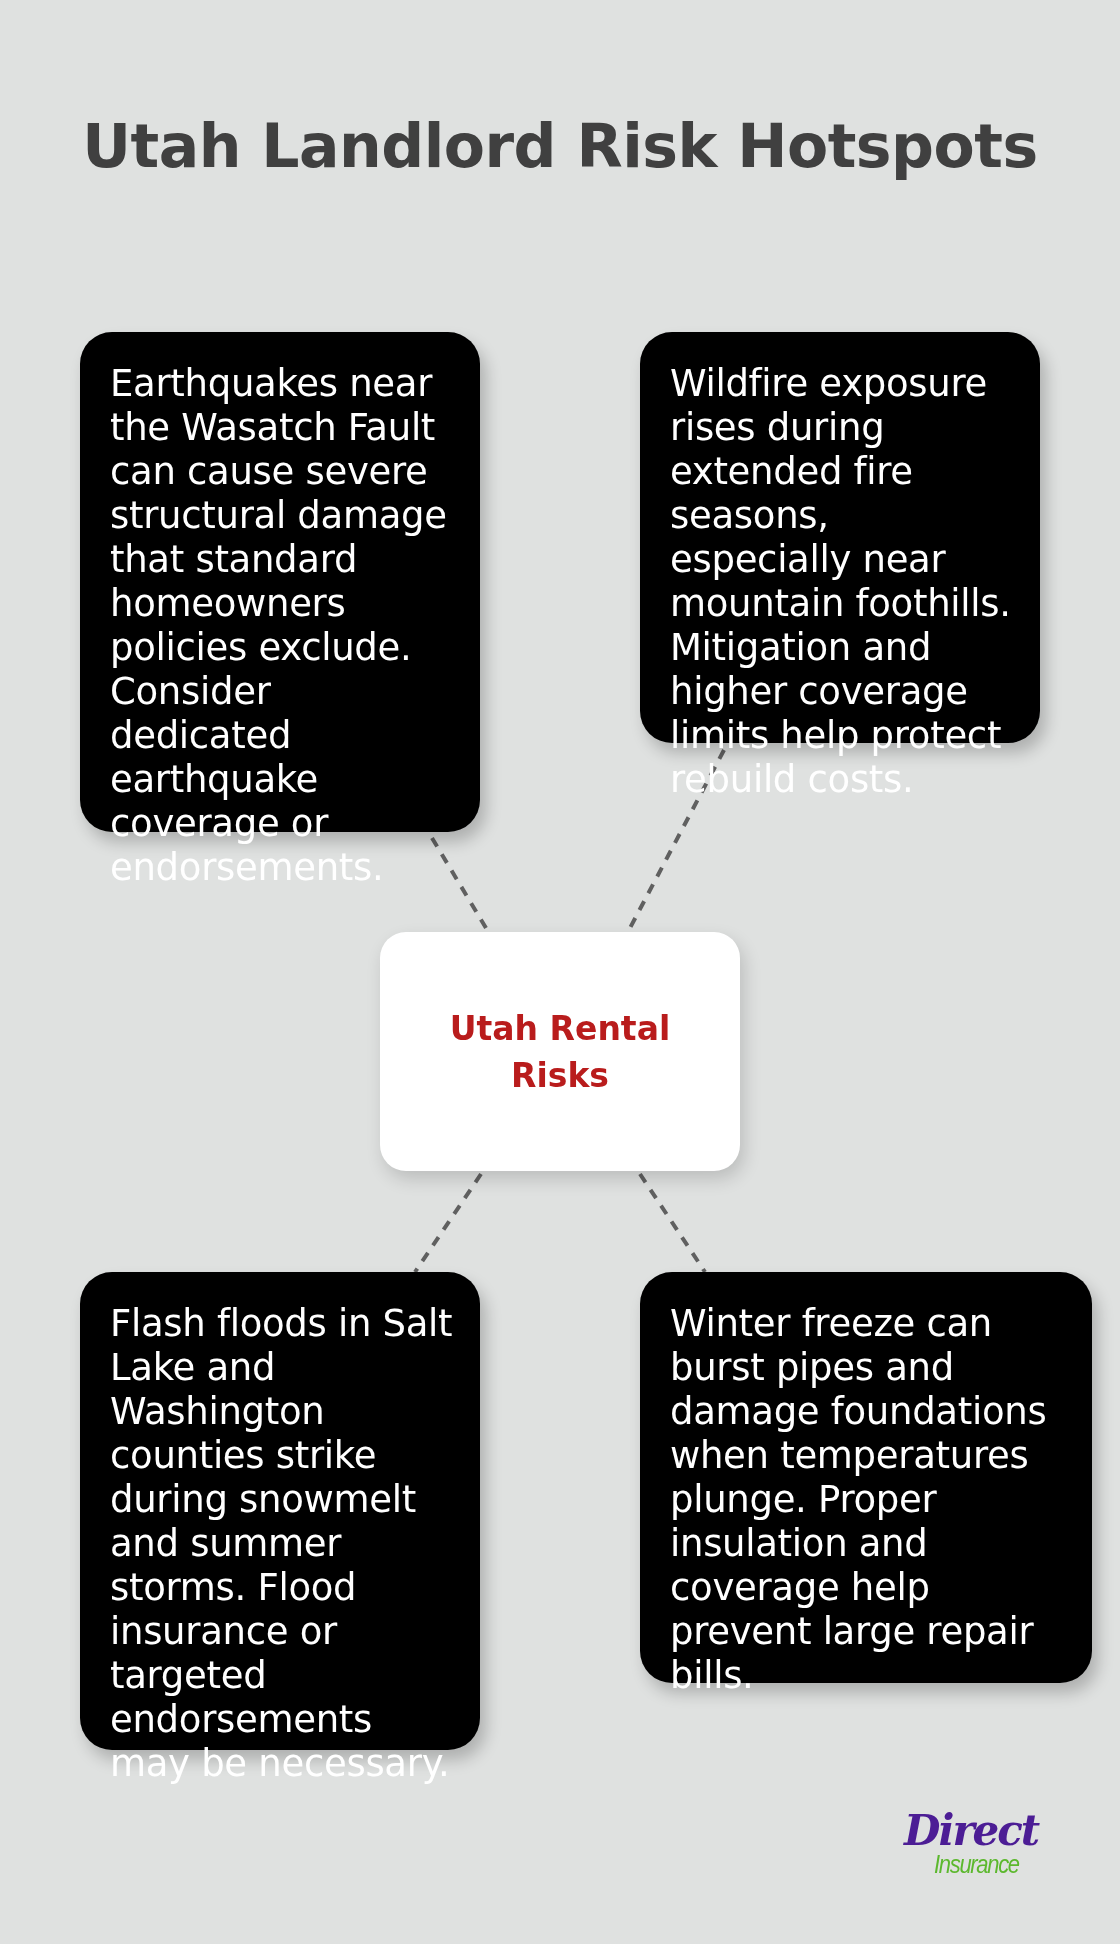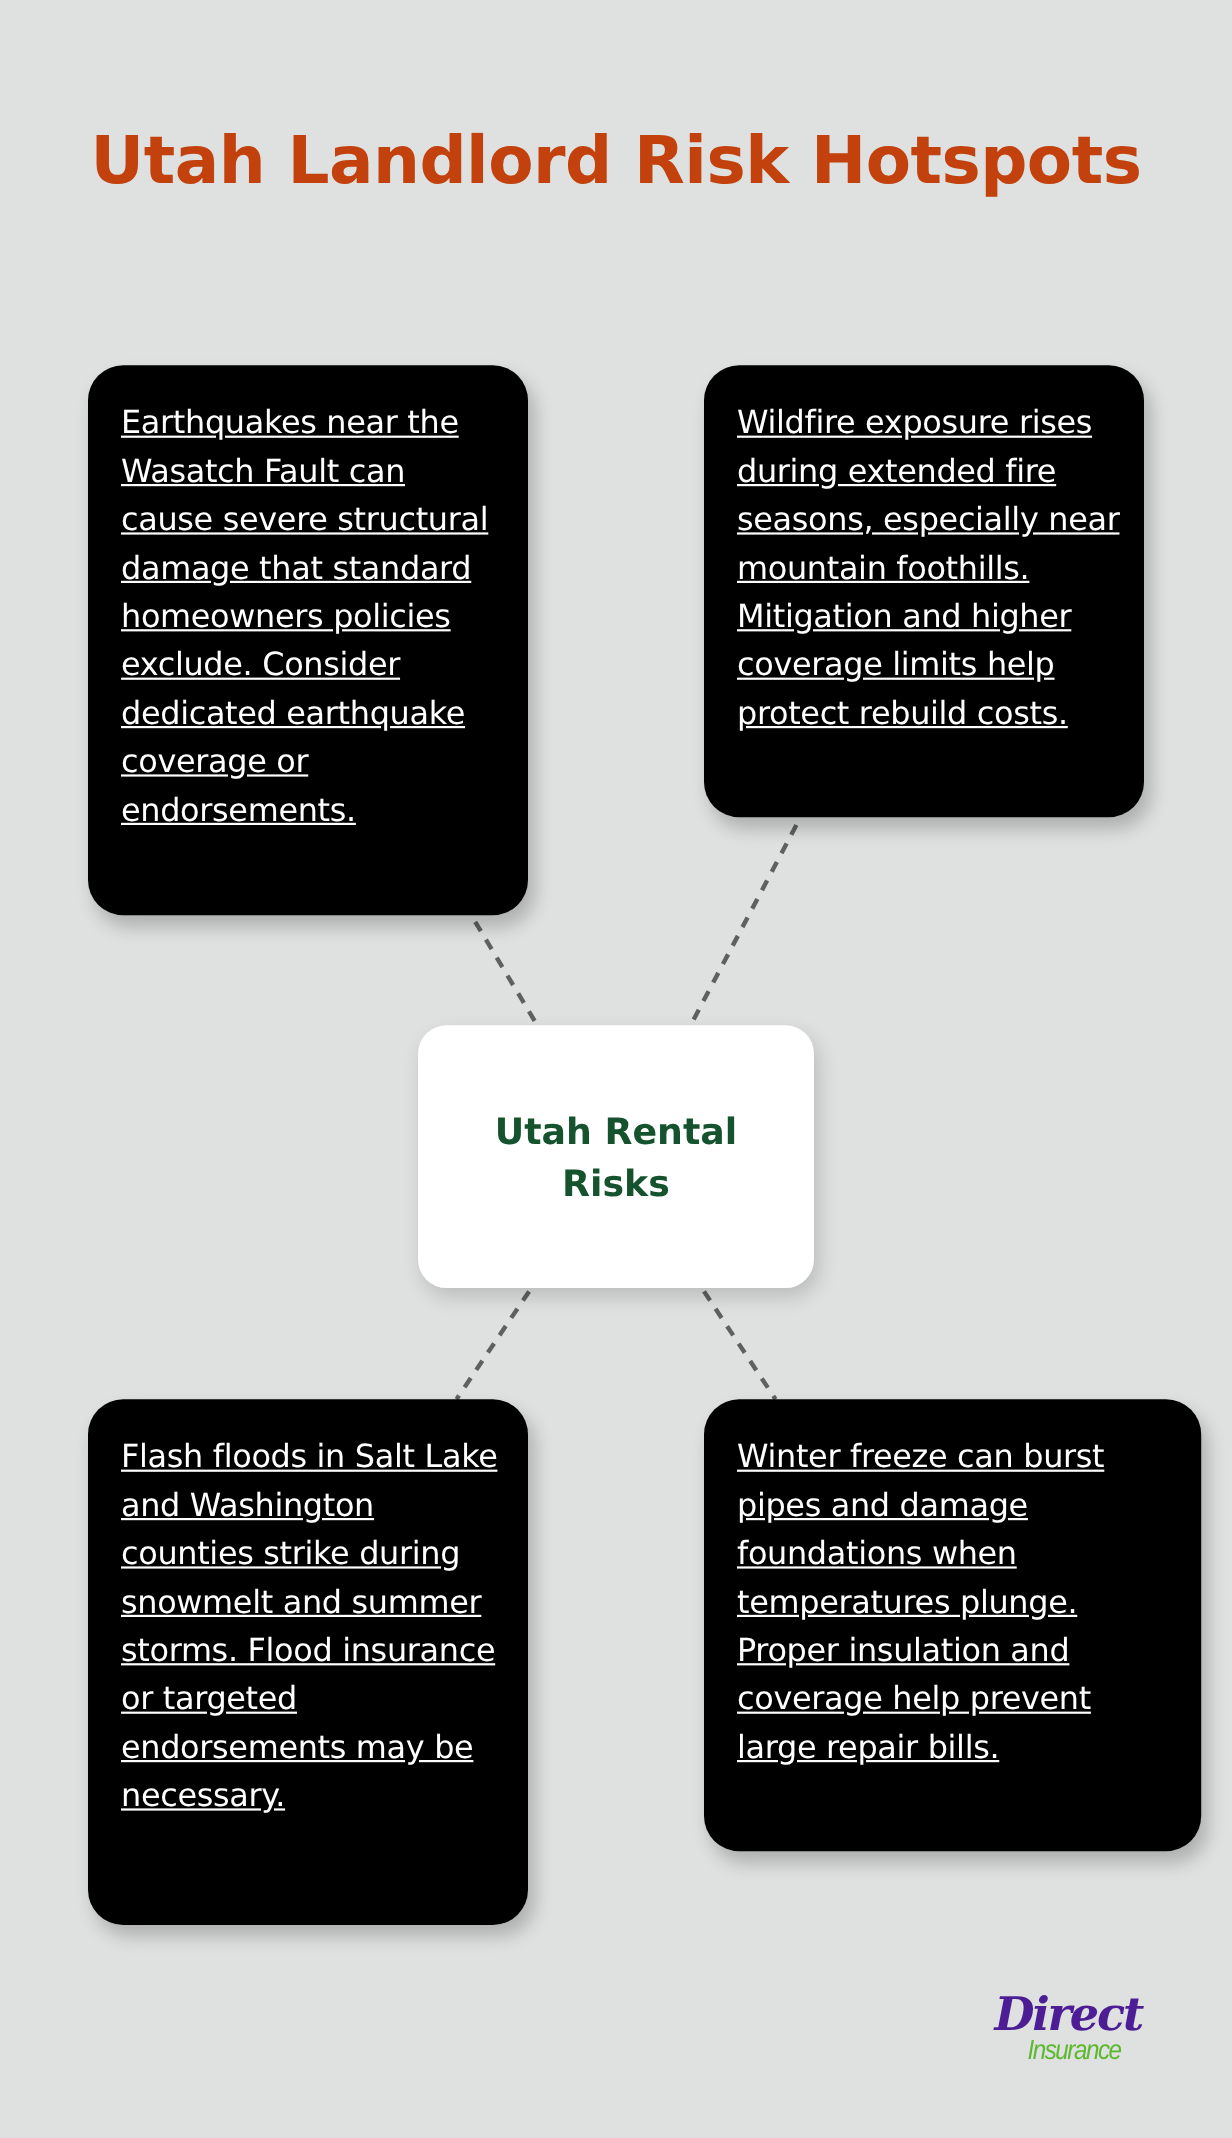--- a/index.html
+++ b/index.html
@@ -17,46 +17,45 @@
   .title {
     position: absolute;
     left: 0;
     top: 104px;
     width: 1120px;
     text-align: center;
     font-family: "DejaVu Sans", sans-serif;
     font-weight: bold;
     font-size: 60px;
     line-height: 84px;
-    color: #c2410c;
+    color: #404040;
     letter-spacing: -0.5px;
   }
   .connectors {
     position: absolute;
     left: 0;
     top: 0;
     width: 1120px;
     height: 1944px;
   }
   .card {
     position: absolute;
     background: #000000;
     border-radius: 32px;
     box-shadow: 6px 10px 16px rgba(0,0,0,0.22);
     box-sizing: border-box;
     padding: 30px 22px 0 30px;
   }
   .card-text {
     color: #ffffff;
     font-family: "DejaVu Sans", sans-serif;
-    font-size: 29px;
+    font-size: 37px;
     line-height: 44px;
     letter-spacing: -0.3px;
     margin: 0;
-    text-decoration: underline;
   }
   .card-tl { left: 80px;  top: 332px;  width: 400px; height: 500px; }
   .card-tr { left: 640px; top: 332px;  width: 400px; height: 411px; }
   .card-bl { left: 80px;  top: 1272px; width: 400px; height: 478px; }
   .card-br { left: 640px; top: 1272px; width: 452px; height: 411px; }
 
   .center-node {
     position: absolute;
     left: 380px;
     top: 932px;
@@ -68,21 +67,21 @@
     display: flex;
     align-items: center;
     justify-content: center;
     text-align: center;
   }
   .center-text {
     font-family: "DejaVu Sans", sans-serif;
     font-weight: bold;
     font-size: 33px;
     line-height: 47px;
-    color: #14532d;
+    color: #b91c1c;
     width: 260px;
     margin: 0;
   }
   .logo {
     position: absolute;
     left: 898px;
     top: 1808px;
     width: 160px;
     height: 80px;
   }

